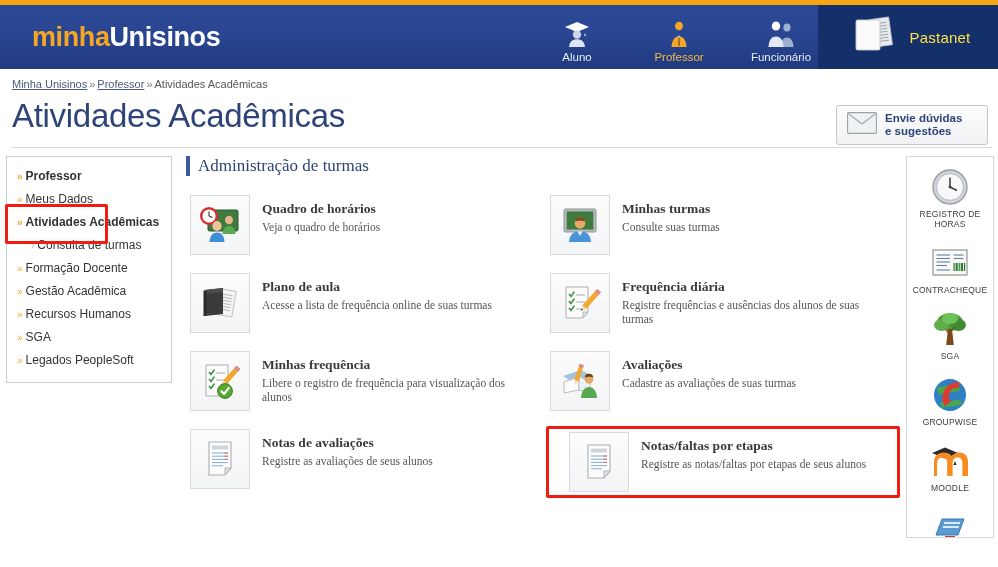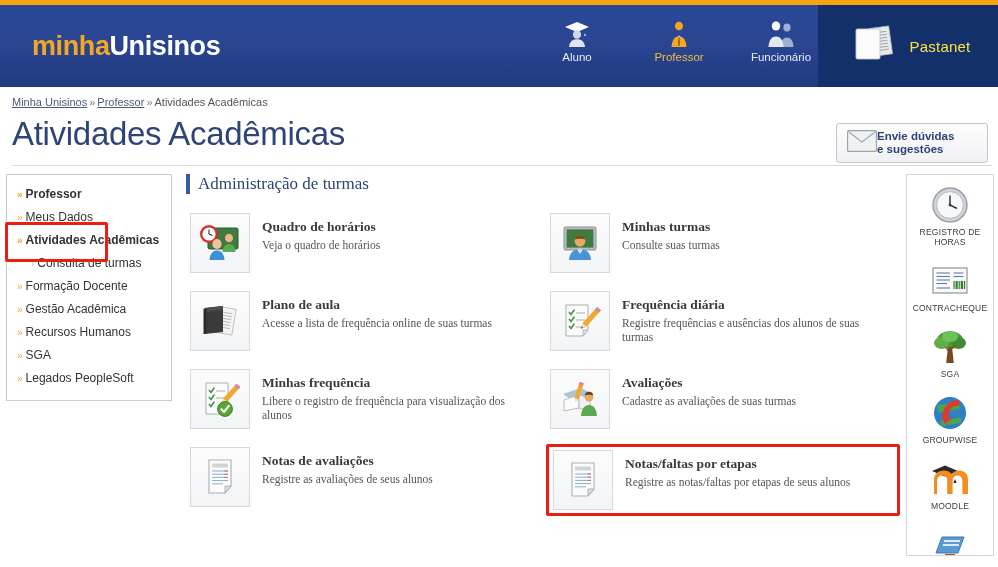--- a/index.html
+++ b/index.html
@@ -17,21 +17,21 @@
   
   .top-rule {
     height: 5px;
     background: #f7a513;
     width: 100%;
   }
 
   
   .header {
     position: relative;
-    height: 82px;
+    height: 64px;
     background: linear-gradient(to bottom, #2b4896 0%, #2a4692 45%, #1f3a7e 100%);
     display: flex;
     align-items: stretch;
   }
   .logo-zone {
     flex: 0 0 540px;
     display: flex;
     align-items: center;
     padding-left: 32px;
   }
@@ -120,21 +120,21 @@
   .help-box {
     margin-top: 12px;
     margin-right: 4px;
     width: 152px;
     height: 40px;
     border: 1px solid #c3c7ce;
     border-radius: 3px;
     background: linear-gradient(to bottom, #fdfdfd 0%, #f0f1f3 100%);
     display: flex;
     align-items: center;
-    gap: 0;
+    gap: 8px;
     padding-left: 10px;
     cursor: pointer;
   }
   .help-box .hb-text {
     font-size: 11.5px;
     font-weight: 700;
     color: #2e4479;
     line-height: 13px;
   }
 
@@ -243,21 +243,21 @@
     font-size: 11.5px;
     color: #555;
     line-height: 14px;
     max-width: 262px;
   }
   .card.wide .card-desc { max-width: 258px; }
 
   .card.highlighted {
     border: 3px solid #ee1c11;
     border-radius: 2px;
-    padding: 3px 6px 3px 4px;
+    padding: 3px 6px 3px 20px;
   }
 
   
   .right-col {
     flex: 0 0 88px;
     margin-right: 4px;
     border: 1px solid #d3d6db;
     background: #ffffff;
     padding: 10px 0 0 0;
     height: 382px;

